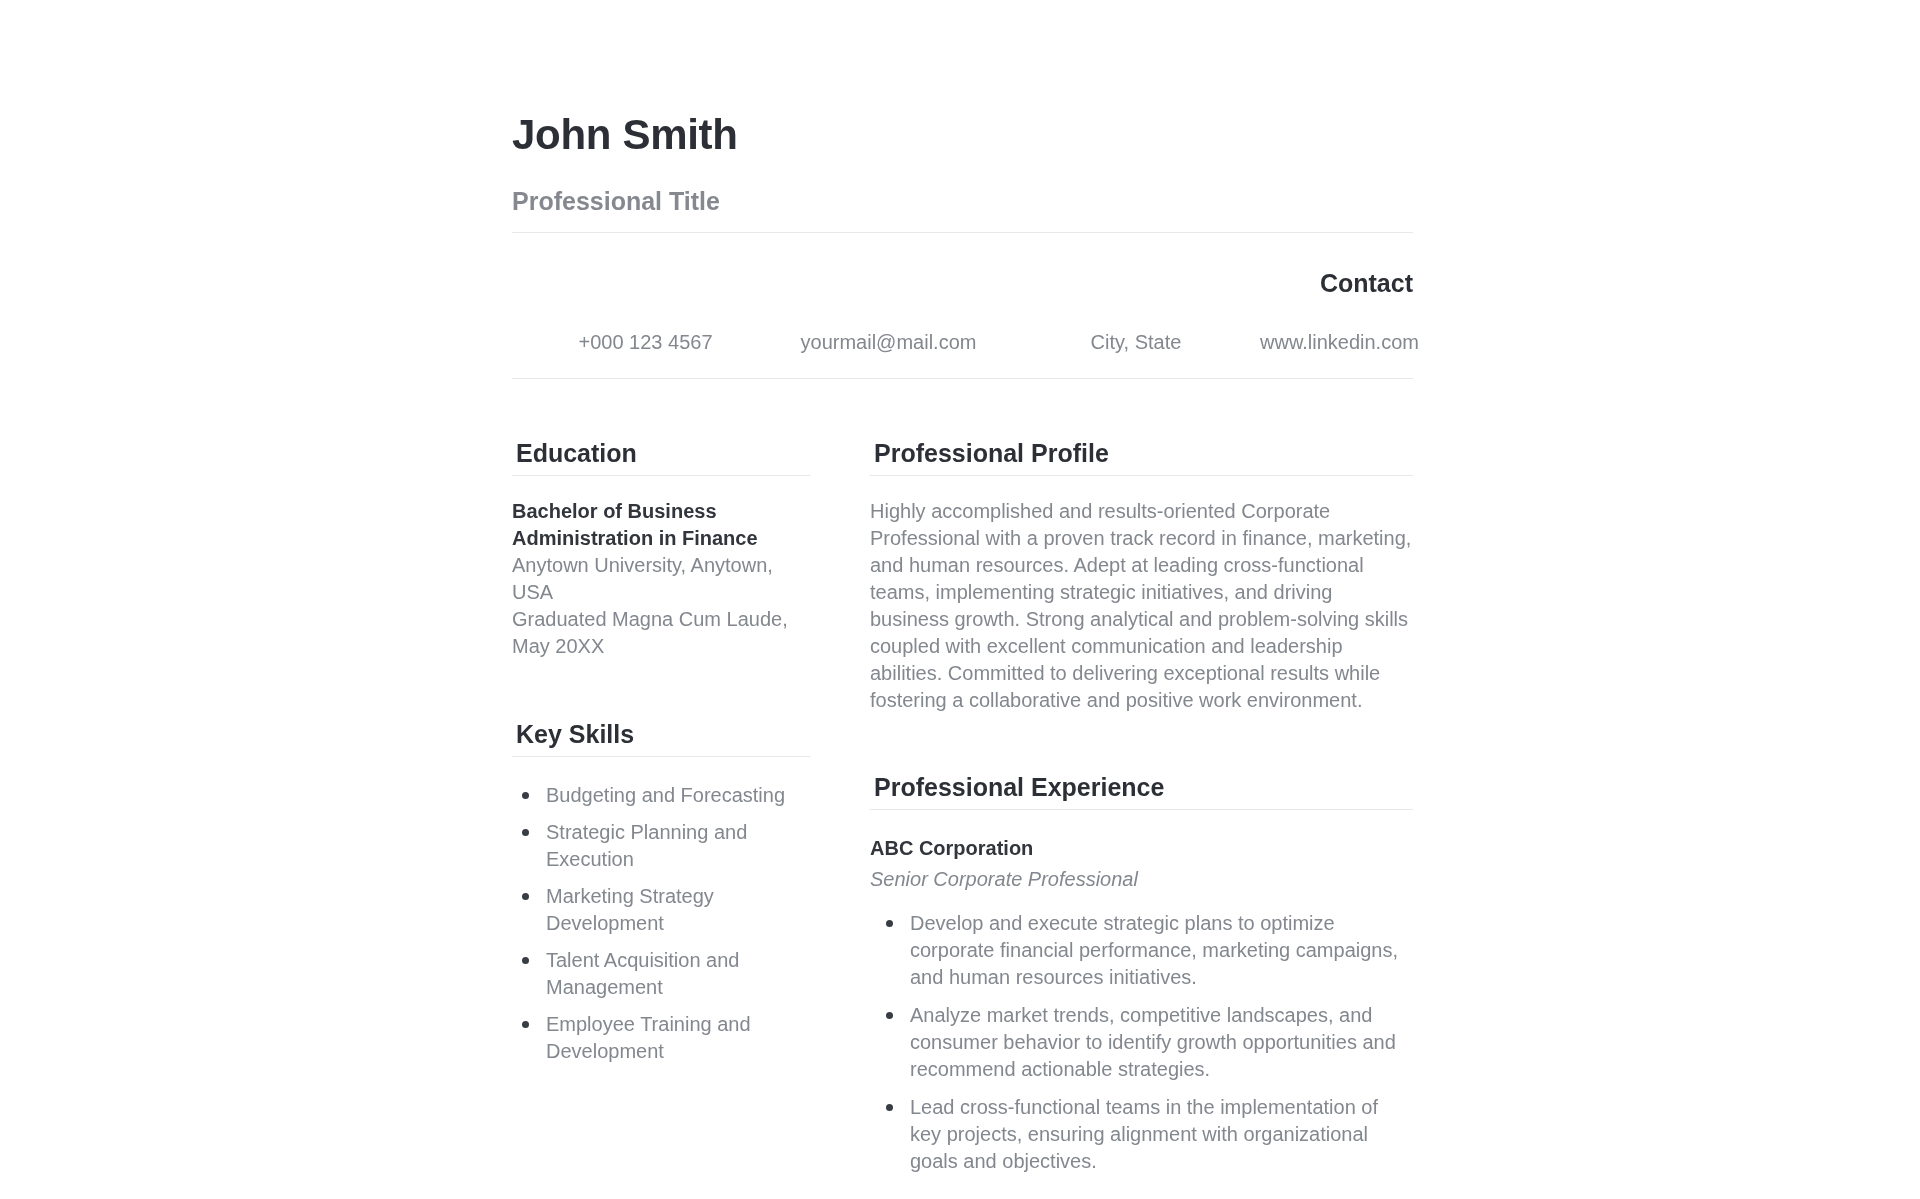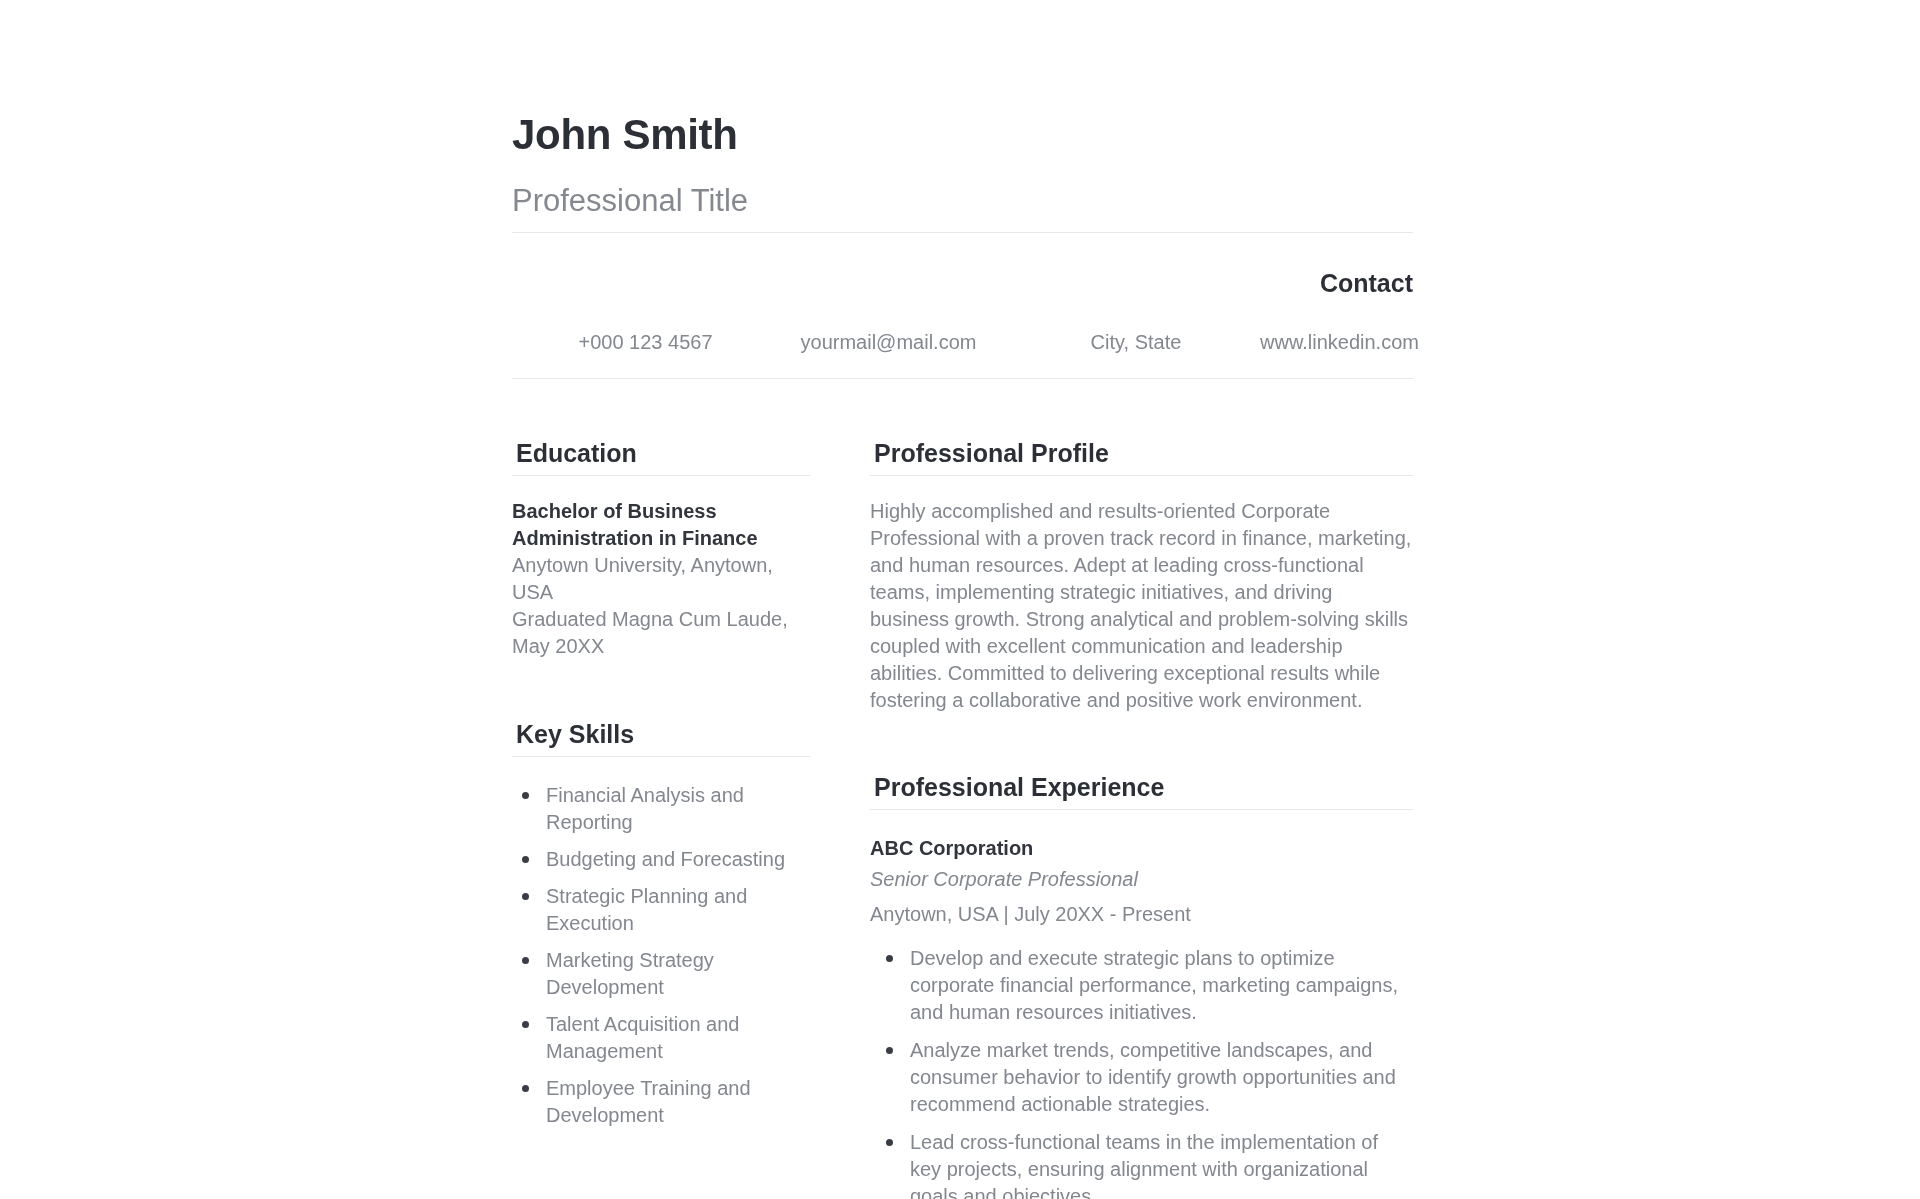--- a/index.html
+++ b/index.html
@@ -22,22 +22,22 @@
   }
   
   .name {
     margin: 0; padding-top: 110px;
     font-size: 42px; line-height: 50px;
     font-weight: 700; color: #2c3036;
     letter-spacing: -0.3px;
   }
   .prof-title {
     margin: 0; padding-top: 25px;
-    font-size: 31px; line-height: 32px;
-    font-weight: 400; color: #85898f;
+    font-size: 25px; line-height: 32px;
+    font-weight: 700; color: #85898f;
   }
   .hr-header { margin-top: 15px; }
   
   .contact-heading {
     margin: 34px 0 0 0;
     font-size: 25px; line-height: 32px;
     font-weight: 700; color: #2c3036; text-align: right;
   }
   .contact-row {
     margin-top: 30px;
@@ -143,40 +143,38 @@
     <div class="col-left">
       <h2 class="section-heading">Education</h2>
       <hr class="divider hr-section">
       <p class="edu-degree">Bachelor of Business Administration in Finance</p>
       <p class="edu-school">Anytown University, Anytown, USA</p>
       <p class="edu-note">Graduated Magna Cum Laude, May 20XX</p>
 
       <h2 class="section-heading skills-heading">Key Skills</h2>
       <hr class="divider hr-section">
       <ul class="bullet-list skills-list">
-        <li>Financial Analysis and Reporting</li>
         <li>Budgeting and Forecasting</li>
         <li>Strategic Planning and Execution</li>
         <li>Marketing Strategy Development</li>
         <li>Talent Acquisition and Management</li>
         <li>Employee Training and Development</li>
 
       </ul>
     </div>
 
     <div class="col-right">
       <h2 class="section-heading">Professional Profile</h2>
       <hr class="divider hr-section">
       <p class="profile-text">Highly accomplished and results-oriented Corporate Professional with a proven track record in finance, marketing, and human resources. Adept at leading cross-functional teams, implementing strategic initiatives, and driving business growth. Strong analytical and problem-solving skills coupled with excellent communication and leadership abilities. Committed to delivering exceptional results while fostering a collaborative and positive work environment.</p>
 
       <h2 class="section-heading exp-heading">Professional Experience</h2>
       <hr class="divider hr-section">
       <p class="exp-company">ABC Corporation</p>
       <p class="exp-role">Senior Corporate Professional</p>
-      <p class="exp-meta">Anytown, USA | July 20XX - Present</p>
       <ul class="bullet-list exp-bullets">
         <li>Develop and execute strategic plans to optimize corporate financial performance, marketing campaigns, and human resources initiatives.</li>
         <li>Analyze market trends, competitive landscapes, and consumer behavior to identify growth opportunities and recommend actionable strategies.</li>
         <li>Lead cross-functional teams in the implementation of key projects, ensuring alignment with organizational goals and objectives.</li>
       </ul>
     </div>
 
   </div>
 </div>
 

